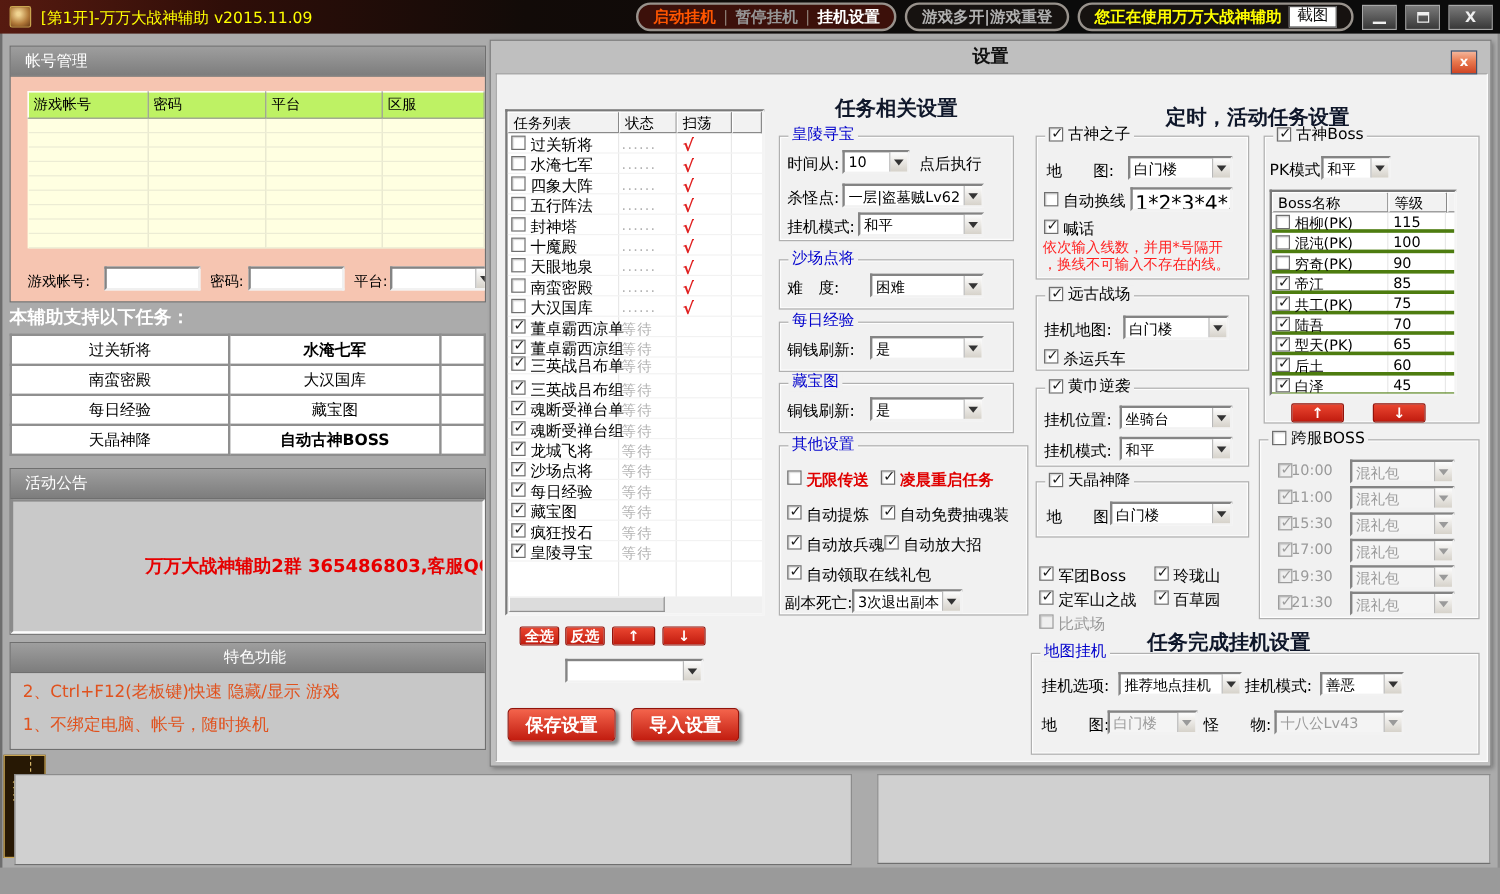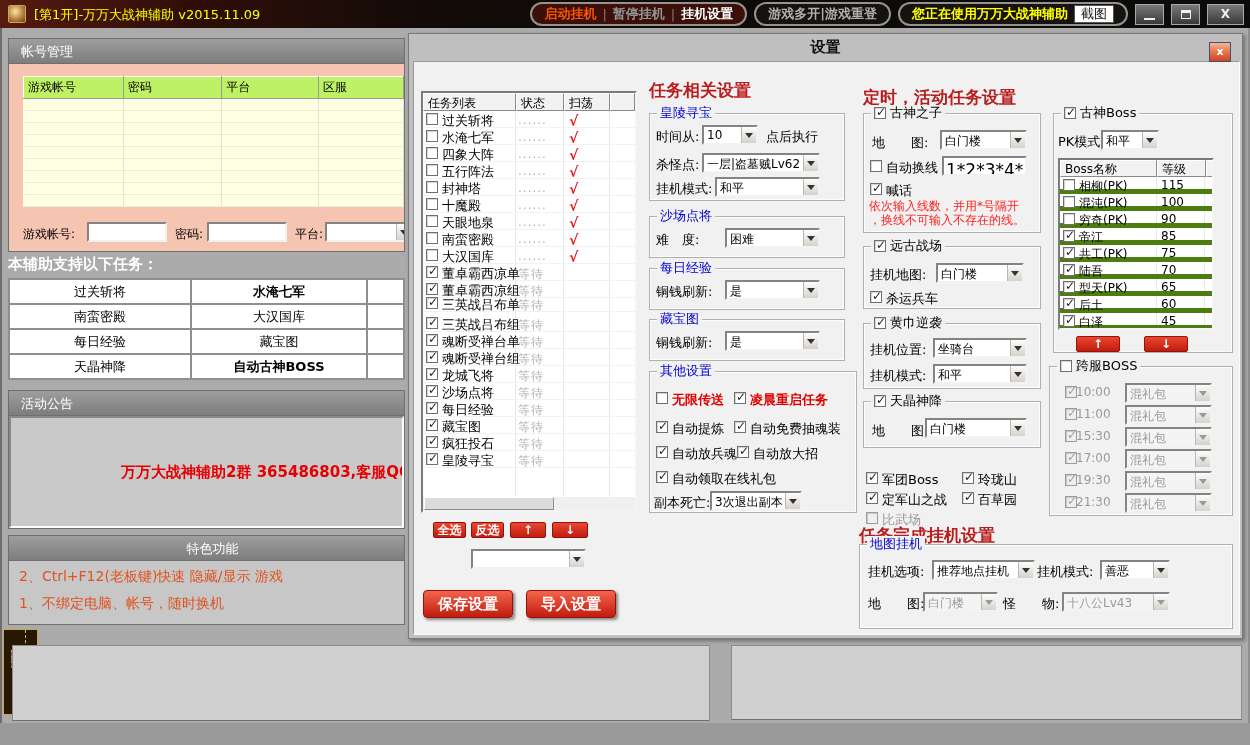--- a/index.html
+++ b/index.html
@@ -107,28 +107,28 @@
   .combo.disabled .cbtn::after{border-top-color:#9a9a9a;}
   .tbox{position:absolute;height:20px;background:#fff;border:2px solid;border-color:#848484 #f2f2f2 #f2f2f2 #848484;
     font-size:17px;padding:2px 2px 0 2px;white-space:nowrap;overflow:hidden;}
   .group{position:absolute;border:1px solid #b0b0b0;box-shadow:1px 1px 0 #fdfdfd inset, -1px -1px 0 #fdfdfd inset;}
   .legend{position:absolute;top:-9px;left:7px;background:#f1f1f1;padding:0 3px;font-size:13px;
     color:#0000cc;line-height:15px;white-space:nowrap;}
   .legend.dark{color:#000;}
   .lbl{position:absolute;font-size:13px;color:#000;white-space:nowrap;}
   .lbl.red{color:#e00000;font-weight:bold;}
   .lbl.gray{color:#9a9a9a;}
-  .sec-title{position:absolute;color:#b91c1c;font-weight:bold;font-size:17px;text-align:left;white-space:nowrap;}
+  .sec-title{position:absolute;color:#0f172a;font-weight:bold;font-size:17px;text-align:center;white-space:nowrap;}
   .note{position:absolute;font-size:12px;color:#ff2020;line-height:14px;white-space:nowrap;}
   
   .bosstable{position:absolute;left:4px;top:44px;width:156px;height:172px;background:#fff;
     border:2px solid;border-color:#7a7a7a #f4f4f4 #f4f4f4 #7a7a7a;overflow:hidden;}
   .bhead{position:absolute;top:0;height:17px;background:#f2f2f2;border:1px solid;
     border-color:#fff #8a8a8a #8a8a8a #fff;font-size:12px;padding:0 0 0 4px;}
-  .brow{position:absolute;left:0;width:152px;height:17px;border-bottom:5px solid #4d7c0f;}
+  .brow{position:absolute;left:0;width:152px;height:17px;border-bottom:3px solid #4d7c0f;}
   .brow .cb{left:3px;top:2px;}
   .bname{position:absolute;left:19px;top:1px;font-size:12px;white-space:nowrap;}
   .blevel{position:absolute;left:101px;top:1px;font-size:12px;}
   .bvsep{position:absolute;top:17px;height:153px;width:1px;background:#e8e8e8;}
   .krow{position:absolute;left:0;width:180px;height:21px;}
   .ktime{position:absolute;left:26px;top:2px;font-size:12px;color:#9a9a9a;}
 </style>
 </head>
 <body>
 

